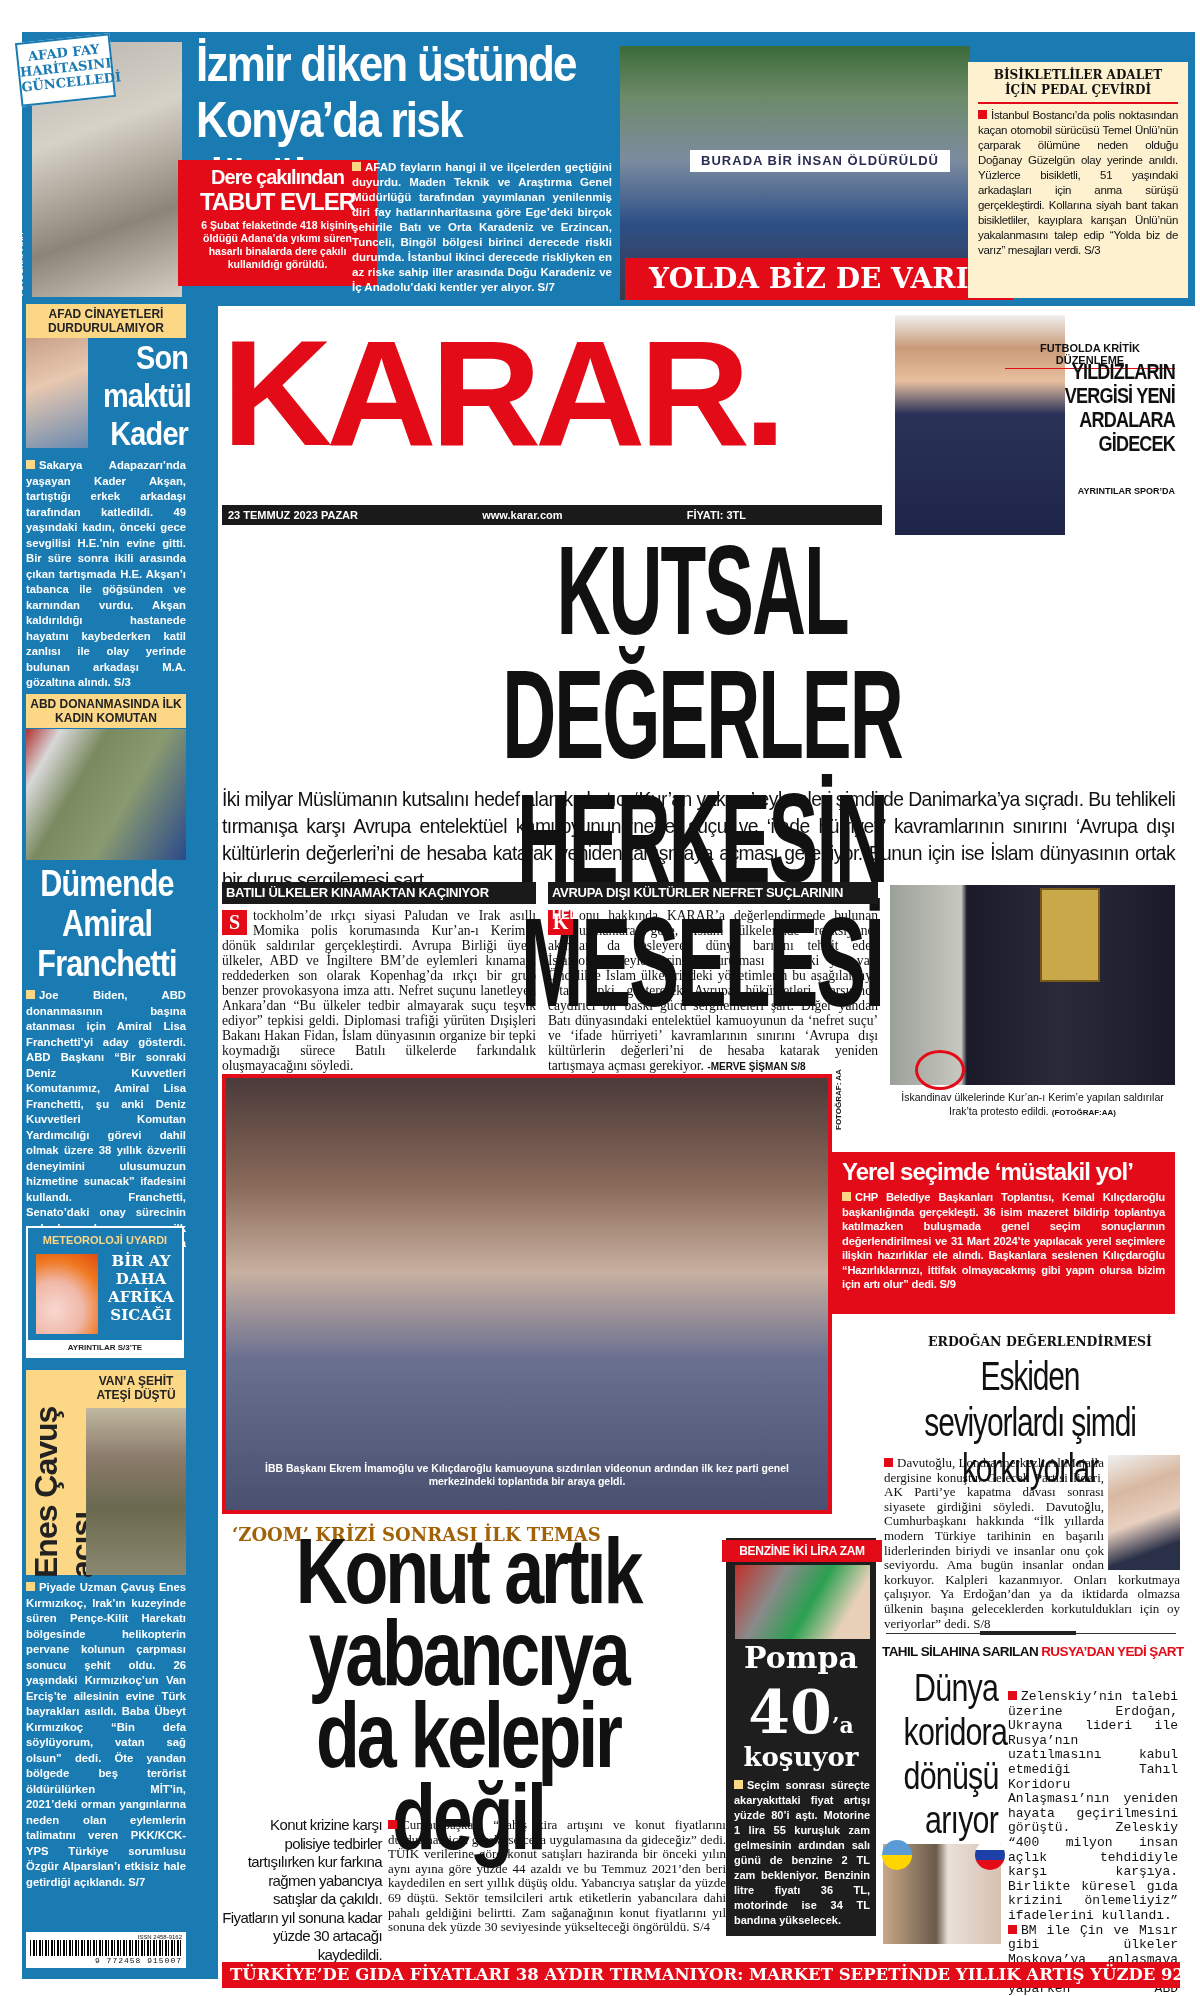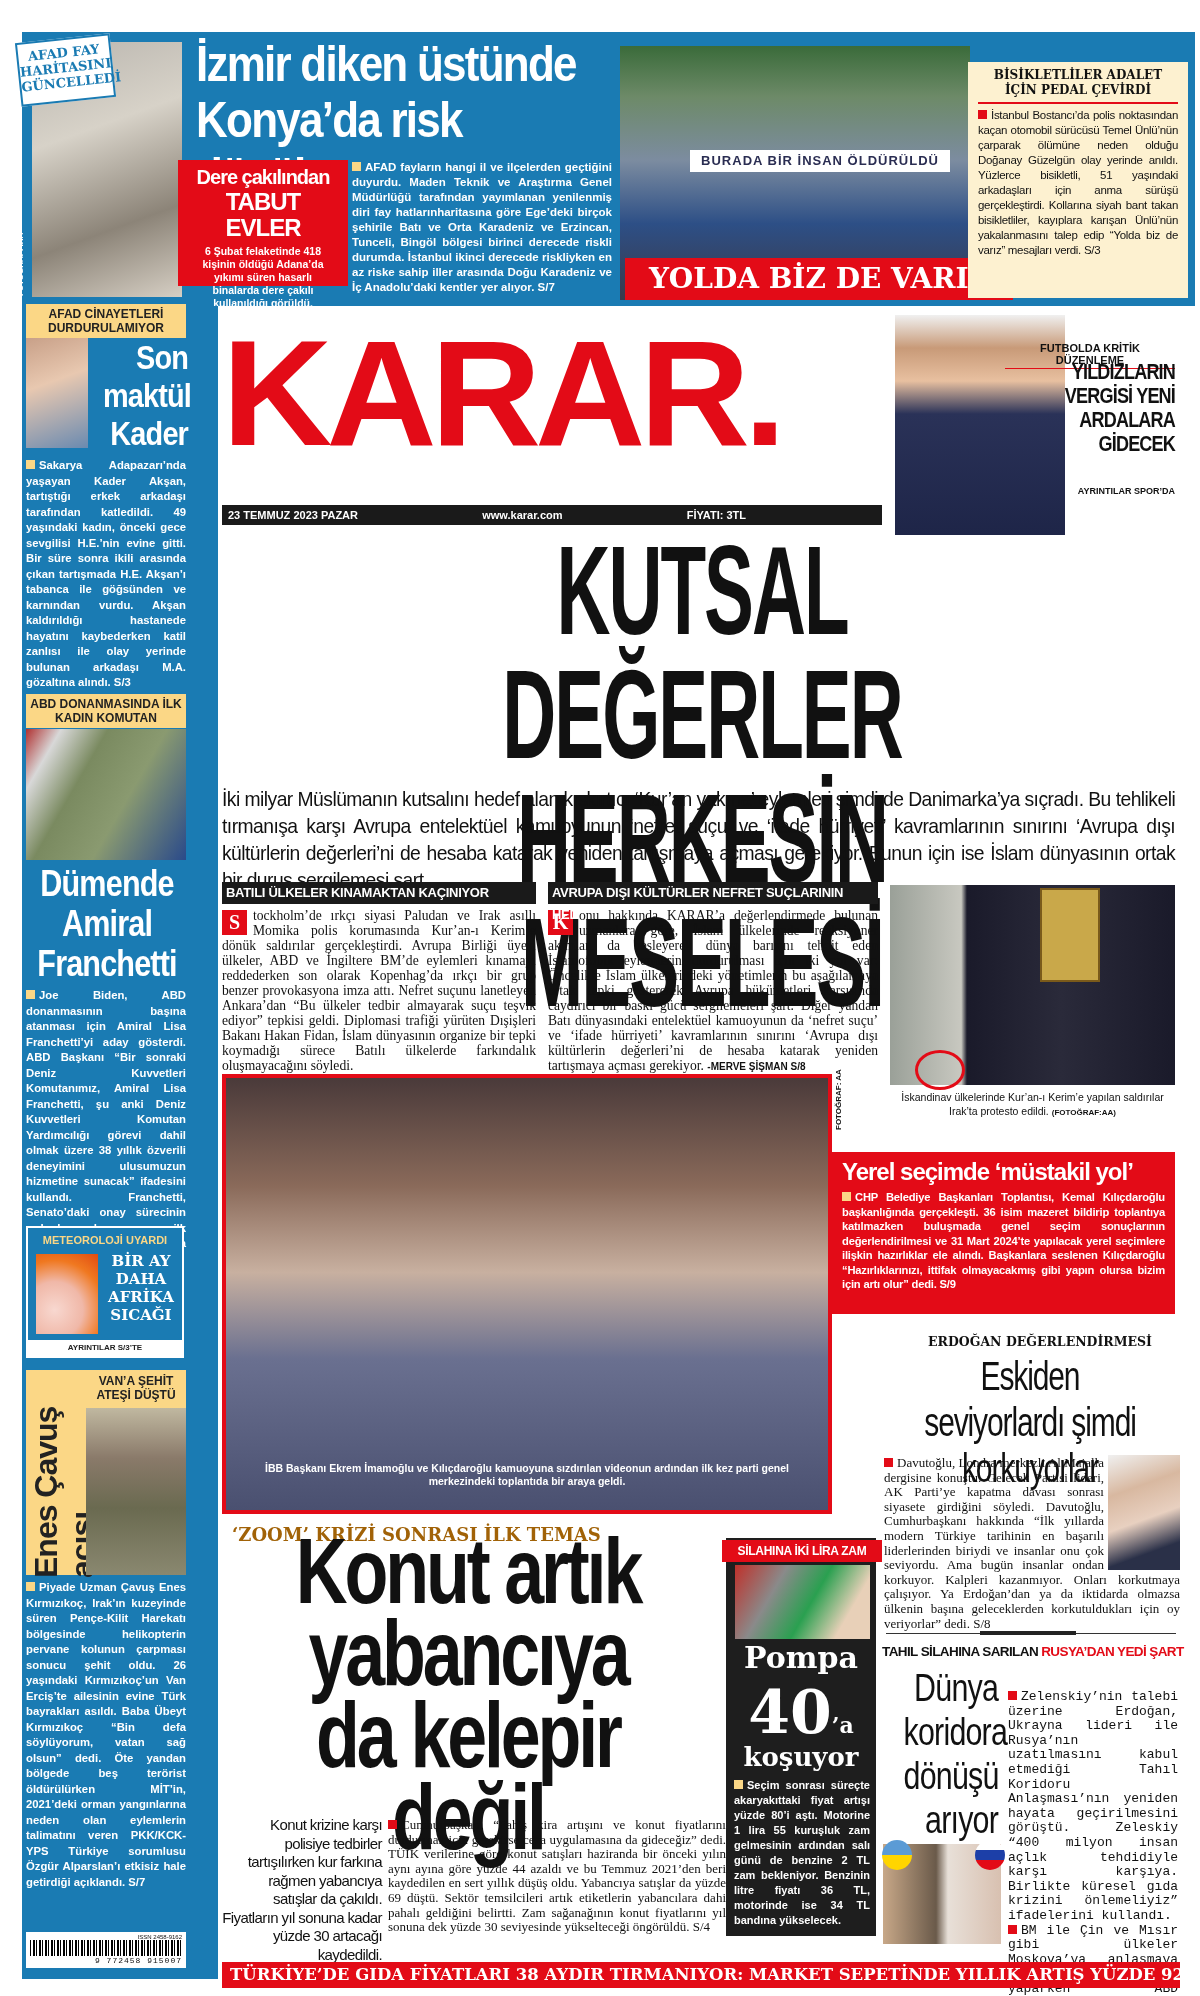--- a/index.html
+++ b/index.html
@@ -10,21 +10,21 @@
 .sq{display:inline-block;width:9px;height:9px;margin-right:4px;vertical-align:baseline}
 .sq-y{background:#fbd786}
 .sq-r{background:#e30b17}
 p{line-height:1.22}
 .just{text-align:justify}
 
 #top-band{left:22px;top:32px;width:1173px;height:274px}
 #afad-photo{left:32px;top:42px;width:150px;height:255px;background:linear-gradient(160deg,#b9b5ae,#d7d2c8 35%,#8c8478 70%,#d6cfc4)}
 #afad-stamp{left:18px;top:38px;width:95px;height:64px;background:#fff;border:2px solid #1a7bb3;transform:rotate(-6deg);color:#1a7bb3;font-weight:900;font-size:13px;text-align:center;line-height:15px;padding-top:5px;font-family:"DejaVu Serif",serif}
 #izmir-head{left:196px;top:36px;width:440px;color:#fff;font-weight:900;font-size:50px;line-height:56px;letter-spacing:-2px;transform:scaleX(.88);transform-origin:left}
-#dere-box{left:178px;top:160px;width:170px;height:126px;color:#fff;text-align:center;padding:6px 14px}
+#dere-box{left:178px;top:160px;width:199px;height:126px;color:#fff;text-align:center;padding:6px 14px}
 #dere-box .h1{font-size:20px;font-weight:700;letter-spacing:-1px}
 #dere-box .h2{font-size:24px;font-weight:900;letter-spacing:-1px;line-height:26px}
 #dere-box .b{font-size:10.5px;font-weight:700;text-align:center;line-height:13px;margin-top:4px}
 #afad-text{left:352px;top:160px;width:260px;color:#fff;font-size:11.5px;font-weight:700;line-height:15px}
 #foto-iha{left:8px;top:210px;color:#fff;font-size:8px;font-weight:700;transform:rotate(-90deg);transform-origin:left top;top:296px;left:16px}
 #bike-photo{left:620px;top:46px;width:350px;height:254px;background:linear-gradient(180deg,#3a6b3a 0%,#6d8a68 20%,#7c8ca0 45%,#2d4f86 70%,#3a3a4a 100%)}
 #bike-banner{left:690px;top:150px;width:260px;height:22px;background:#fff;color:#2a2d52;font-weight:700;font-size:13px;text-align:center;line-height:22px;letter-spacing:1px}
 #yolda{left:625px;top:258px;width:388px;height:42px;color:#fff;font-family:"DejaVu Serif",serif;font-weight:900;font-size:28px;line-height:42px;text-align:center;letter-spacing:0}
 #bike-box{left:968px;top:62px;width:220px;height:236px;background:#fdf1d0;padding:6px 10px}
 #bike-box .h{font-family:"DejaVu Serif",serif;font-weight:900;font-size:12px;text-align:center;line-height:15px;border-bottom:2px solid #e30b17;padding-bottom:4px;margin-bottom:4px}
@@ -240,21 +240,21 @@
 <div class="abs" id="tahil-text">
   <span class="sq sq-r"></span><span>Zelenskiy’nin talebi üzerine Erdoğan, Ukrayna lideri ile Rusya’nın uzatılmasını kabul etmediği Tahıl Koridoru Anlaşması’nın yeniden hayata geçirilmesini görüştü. Zeleskiy “400 milyon insan açlık tehdidiyle karşı karşıya. Birlikte küresel gıda krizini önlemeliyiz” ifadelerini kullandı.</span><br>
   <span class="sq sq-r"></span><span>BM ile Çin ve Mısır gibi ülkeler Moskova’ya anlaşmaya dönüş çağrıları yaparken ABD Dışişleri Bakanı Blinken “Türkiye’nin Tahıl Koridoru konusunda yeniden liderlik yapmasını bekliyoruz” dedi. Tekrar masaya davet edilen Rusya, Batı’ya yedi şart sundu. S/6</span>
 </div>
 
 <div class="abs" id="konut-head">Konut artık yabancıya da kelepir değil</div>
 <div class="abs" id="konut-deck">Konut krizine karşı polisiye tedbirler tartışılırken kur farkına rağmen yabancıya satışlar da çakıldı. Fiyatların yıl sonuna kadar yüzde 30 artacağı kaydedildi.</div>
 <div class="abs" id="konut-text"><span class="sq sq-r"></span><span>Cumhurbaşkanı “Fahiş kira artışını ve konut fiyatlarını durdurmak için gerekirse ceza uygulamasına da gideceğiz” dedi. TÜİK verilerine göre konut satışları haziranda bir önceki yılın aynı ayına göre yüzde 44 azaldı ve bu Temmuz 2021’den beri kaydedilen en sert yıllık düşüş oldu. Yabancıya satışlar da yüzde 69 düştü. Sektör temsilcileri artık etiketlerin yabancılara dahi pahalı geldiğini belirtti. Zam sağanağının konut fiyatlarını yıl sonuna dek yüzde 30 seviyesinde yükselteceği öngörüldü. S/4</span></div>
 
 <div class="abs" id="pompa-box"></div>
-<div class="abs red" id="pompa-tag">SİLAHINA İKİ LİRA ZAM</div>
+<div class="abs red" id="pompa-tag">BENZİNE İKİ LİRA ZAM</div>
 <div class="abs" id="pompa-photo"></div>
 <div class="abs" id="pompa-h1">Pompa</div>
 <div class="abs" id="pompa-40"><span>40</span><small>’a</small></div>
 <div class="abs" id="pompa-h3">koşuyor</div>
 <div class="abs" id="pompa-text"><span class="sq sq-y"></span><span>Seçim sonrası süreçte akaryakıttaki fiyat artışı yüzde 80’i aştı. Motorine 1 lira 55 kuruşluk zam gelmesinin ardından salı günü de benzine 2 TL zam bekleniyor. Benzinin litre fiyatı 36 TL, motorinde ise 34 TL bandına yükselecek.</span></div>
 
 <div class="abs red" id="bottom-strip">
   <span>TÜRKİYE’DE GIDA FİYATLARI 38 AYDIR TIRMANIYOR: MARKET SEPETİNDE YILLIK ARTIŞ YÜZDE 92...</span>
   
 </div>

